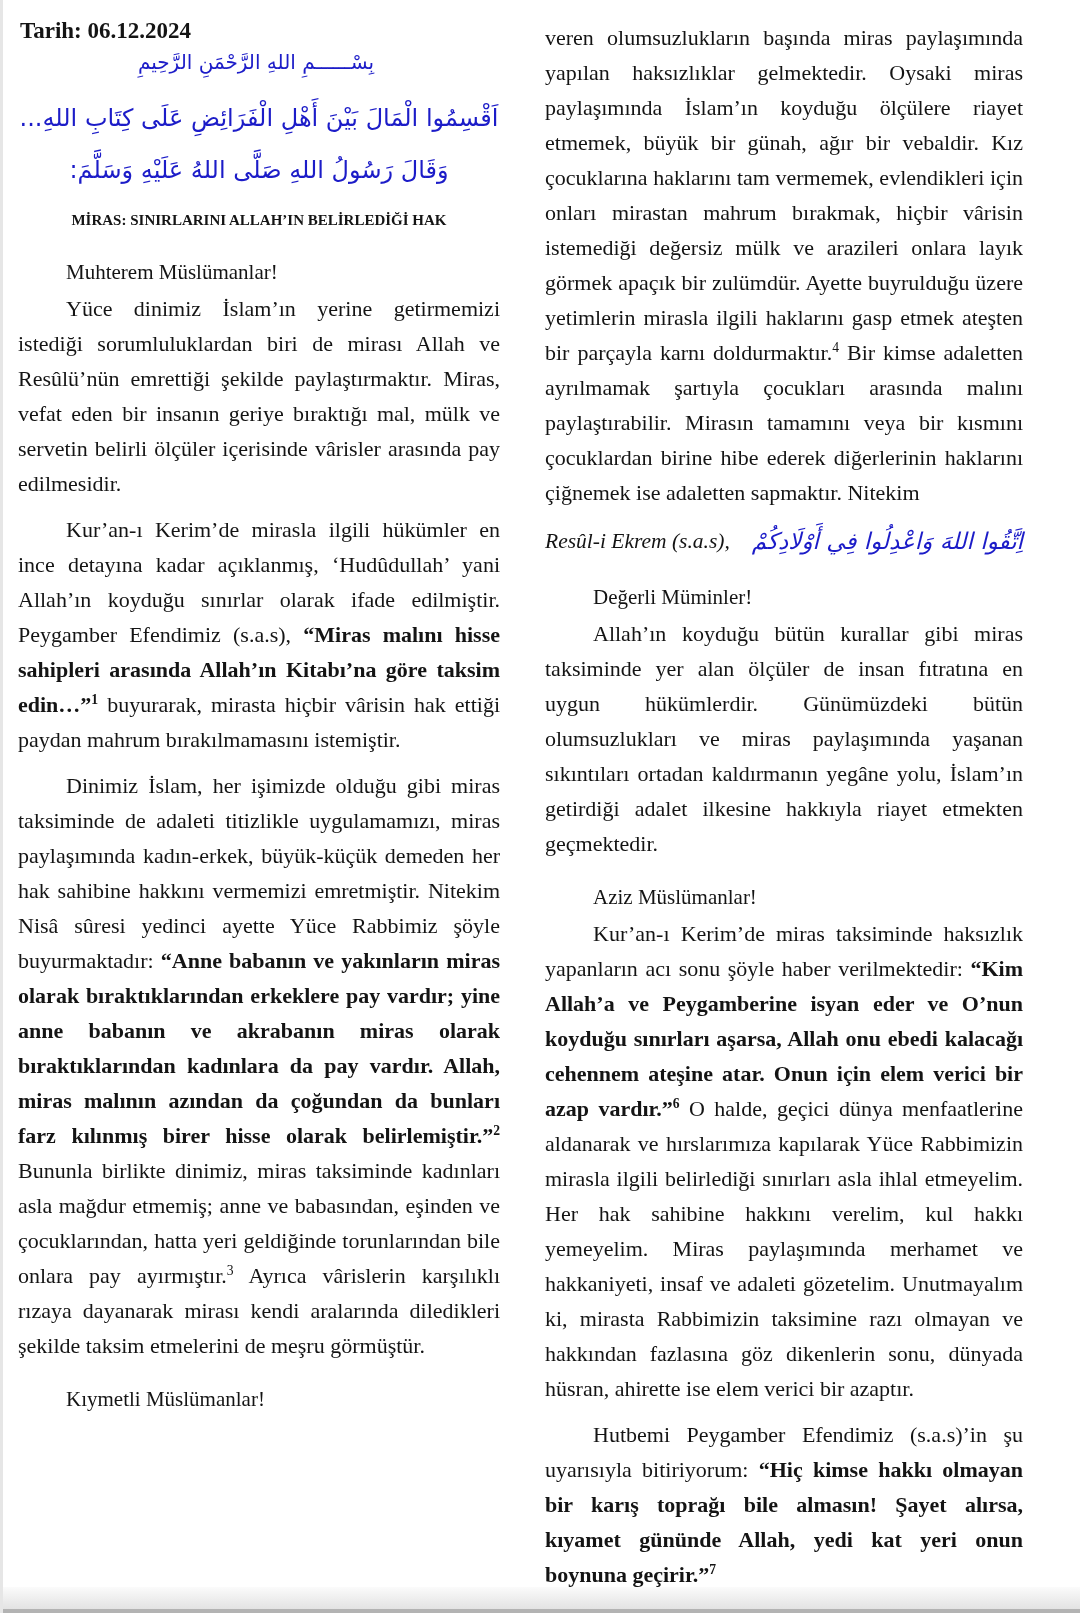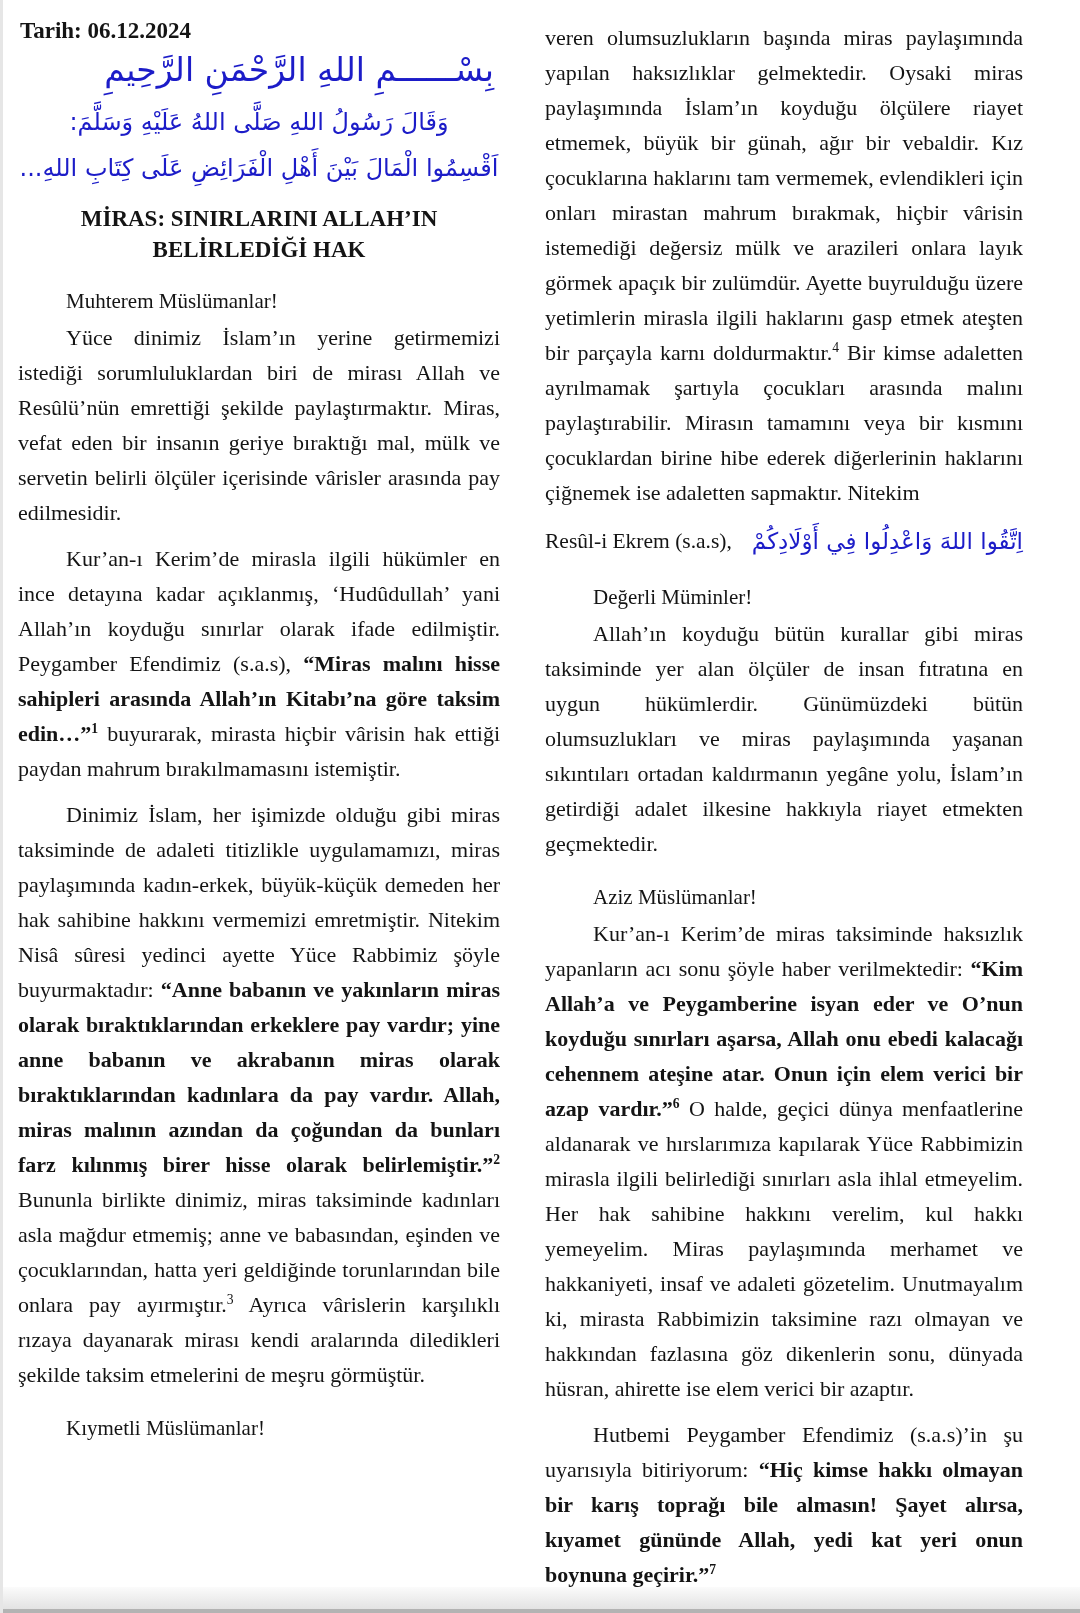--- a/index.html
+++ b/index.html
@@ -34,24 +34,24 @@
     margin:6px 0 2px 2px;
   }
 
   
   .arabic{
     color:var(--blue);
     font-family:"DejaVu Sans",sans-serif;
     direction:rtl;
   }
   .basmala{
-    font-size:33px;
-    text-align:right;
+    font-size:20px;
+    text-align:center;
     padding:2px 6px 0 0;
-    margin:4px 0 12px 0;
+    margin:4px 0 23px 0;
   }
   .verse{
     font-size:26px;
     line-height:54px;
     text-align:justify;
     margin:0 0 6px 0;
   }
   .hadith-intro{
     font-size:24px;
     line-height:42px;
@@ -60,21 +60,21 @@
   }
   .hadith{
     font-size:24px;
     line-height:42px;
     text-align:center;
     margin:2px 0 8px 0;
   }
 
   .main-title{
     font-weight:bold;
-    font-size:23px;
+    font-size:15px;
     line-height:31px;
     text-align:center;
     margin:14px 36px 12px 36px;
   }
 
   
   .heading{
     font-weight:normal;
     font-size:21px;
     margin:24px 0 6px 48px;
@@ -93,20 +93,21 @@
     line-height:0;
     vertical-align:super;
   }
   .hadith-line{
     display:flex;
     justify-content:space-between;
     align-items:center;
     font-size:21.5px;
     line-height:40px;
     margin:2px 0 6px 0;
+    font-style:italic;
   }
   .arabic-inline{
     color:var(--blue);
     font-family:"DejaVu Sans",sans-serif;
     direction:rtl;
     font-size:23px;
   }
 
   .bottom-bar{
     position:absolute;
@@ -118,22 +119,22 @@
 </style>
 </head>
 <body>
 
 <div class="page">
   <div class="columns">
 
     <div class="col left">
       <div class="date">Tarih: 06.12.2024</div>
       <div class="arabic basmala">بِسْــــــمِ اللهِ الرَّحْمَنِ الرَّحِيمِ</div>
+      <div class="arabic hadith">اَقْسِمُوا الْمَالَ بَيْنَ أَهْلِ الْفَرَائِضِ عَلَى كِتَابِ اللهِ...</div>
       <div class="arabic hadith-intro">وَقَالَ رَسُولُ اللهِ صَلَّى اللهُ عَلَيْهِ وَسَلَّمَ:</div>
-      <div class="arabic hadith">اَقْسِمُوا الْمَالَ بَيْنَ أَهْلِ الْفَرَائِضِ عَلَى كِتَابِ اللهِ...</div>
       <div class="main-title">MİRAS: SINIRLARINI ALLAH’IN BELİRLEDİĞİ HAK</div>
       <div>
           <p class="heading">Muhterem Müslümanlar!</p>
           <p class="para"><span>Yüce dinimiz İslam’ın yerine getirmemizi istediği sorumluluklardan biri de mirası Allah ve Resûlü’nün emrettiği şekilde paylaştırmaktır. Miras, vefat eden bir insanın geriye bıraktığı mal, mülk ve servetin belirli ölçüler içerisinde vârisler arasında pay edilmesidir.</span></p>
           <p class="para"><span>Kur’an-ı Kerim’de mirasla ilgili hükümler en ince detayına kadar açıklanmış, ‘Hudûdullah’ yani Allah’ın koyduğu sınırlar olarak ifade edilmiştir. Peygamber Efendimiz (s.a.s), </span><span class="bold">“Miras malını hisse sahipleri arasında Allah’ın Kitabı’na göre taksim edin…”</span><sup class="bold">1</sup><span> buyurarak, mirasta hiçbir vârisin hak ettiği paydan mahrum bırakılmamasını istemiştir.</span></p>
           <p class="para"><span>Dinimiz İslam, her işimizde olduğu gibi miras taksiminde de adaleti titizlikle uygulamamızı, miras paylaşımında kadın-erkek, büyük-küçük demeden her hak sahibine hakkını vermemizi emretmiştir. Nitekim Nisâ sûresi yedinci ayette Yüce Rabbimiz şöyle buyurmaktadır: </span><span class="bold">“Anne babanın ve yakınların miras olarak bıraktıklarından erkeklere pay vardır; yine anne babanın ve akrabanın miras olarak bıraktıklarından kadınlara da pay vardır. Allah, miras malının azından da çoğundan da bunları farz kılınmış birer hisse olarak belirlemiştir.”</span><sup class="bold">2</sup><span> Bununla birlikte dinimiz, miras taksiminde kadınları asla mağdur etmemiş; anne ve babasından, eşinden ve çocuklarından, hatta yeri geldiğinde torunlarından bile onlara pay ayırmıştır.</span><sup>3</sup><span> Ayrıca vârislerin karşılıklı rızaya dayanarak mirası kendi aralarında diledikleri şekilde taksim etmelerini de meşru görmüştür.</span></p>
           <p class="heading">Kıymetli Müslümanlar!</p>
           <p class="para"></p>
         </div>
     </div>

